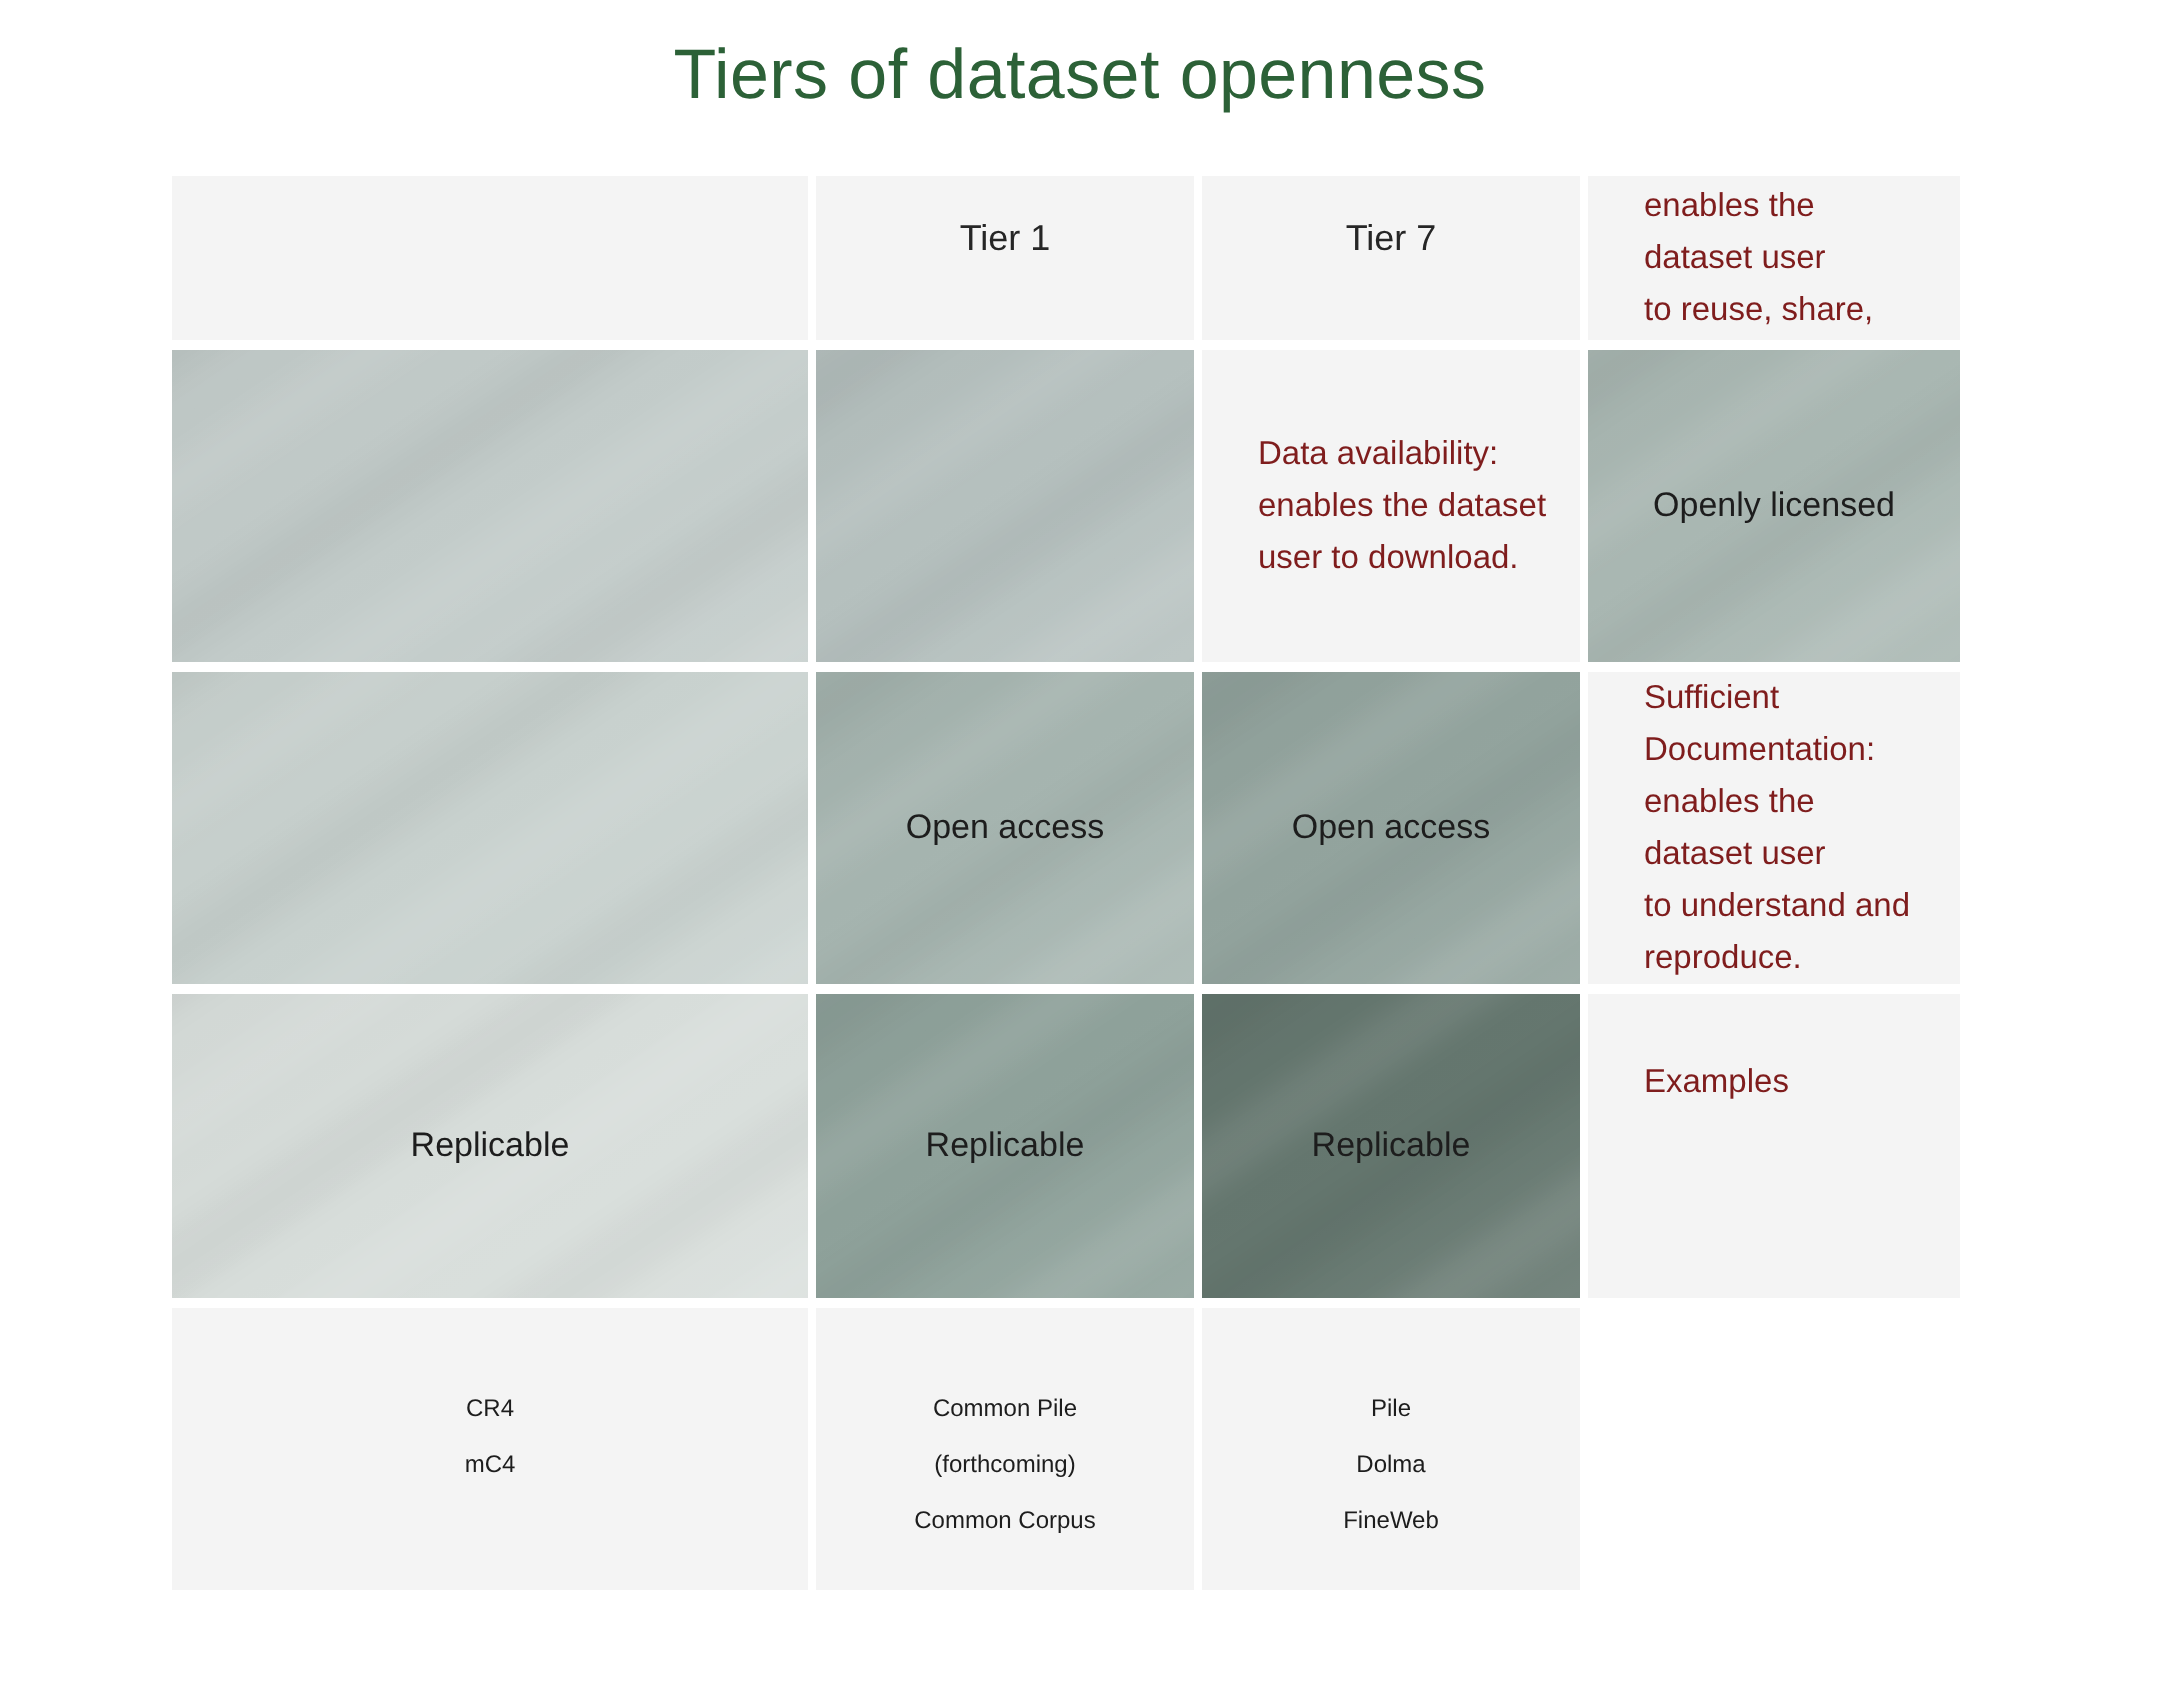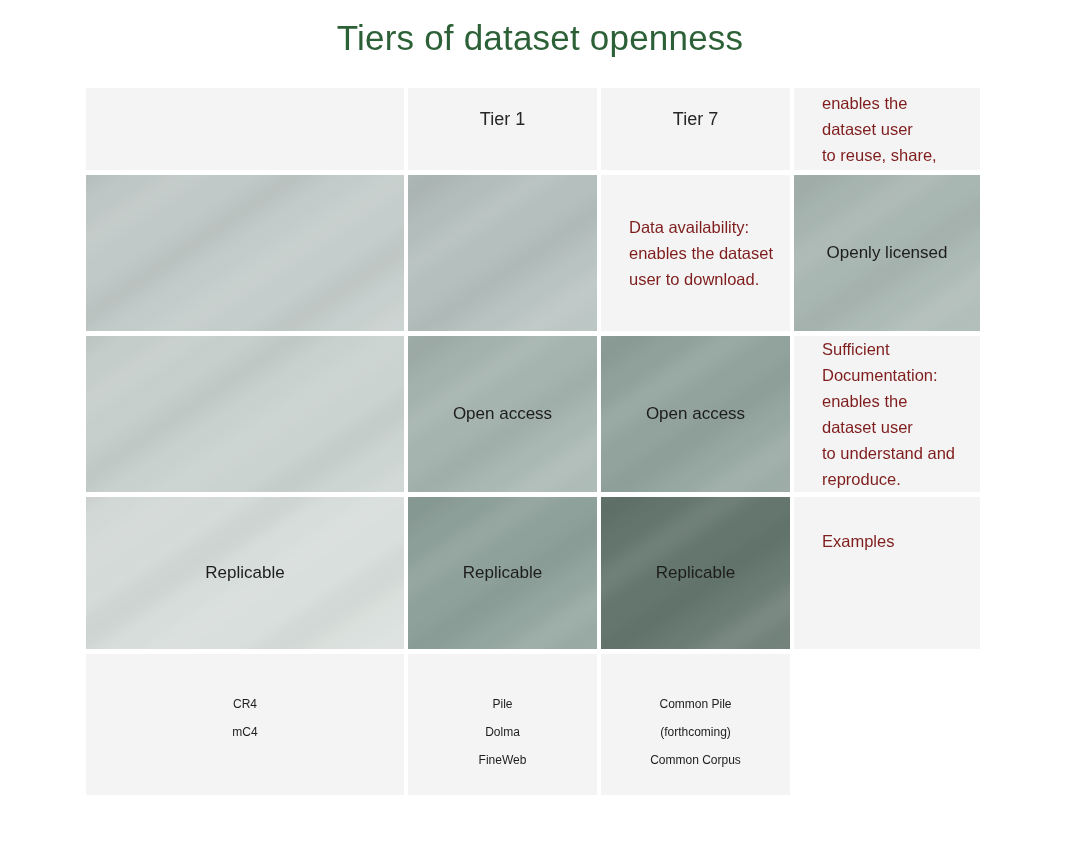--- a/index.html
+++ b/index.html
@@ -217,24 +217,24 @@
     </div>
 
     <div class="cell rowlabel top-aligned">
       <span class="txt">Examples</span>
     </div>
     <div class="cell examplecell" style="background-color: rgb(244, 244, 244);">
       <span class="txt">CR4
 mC4</span>
     </div>
     <div class="cell examplecell" style="background-color: rgb(244, 244, 244);">
+      <span class="txt">Common Pile
+(forthcoming)
+Common Corpus</span>
+    </div>
+    <div class="cell examplecell" style="background-color: rgb(244, 244, 244);">
       <span class="txt">Pile
 Dolma
 FineWeb</span>
     </div>
-    <div class="cell examplecell" style="background-color: rgb(244, 244, 244);">
-      <span class="txt">Common Pile
-(forthcoming)
-Common Corpus</span>
-    </div>
 
   </div>
 </div>
 
 </body></html>

